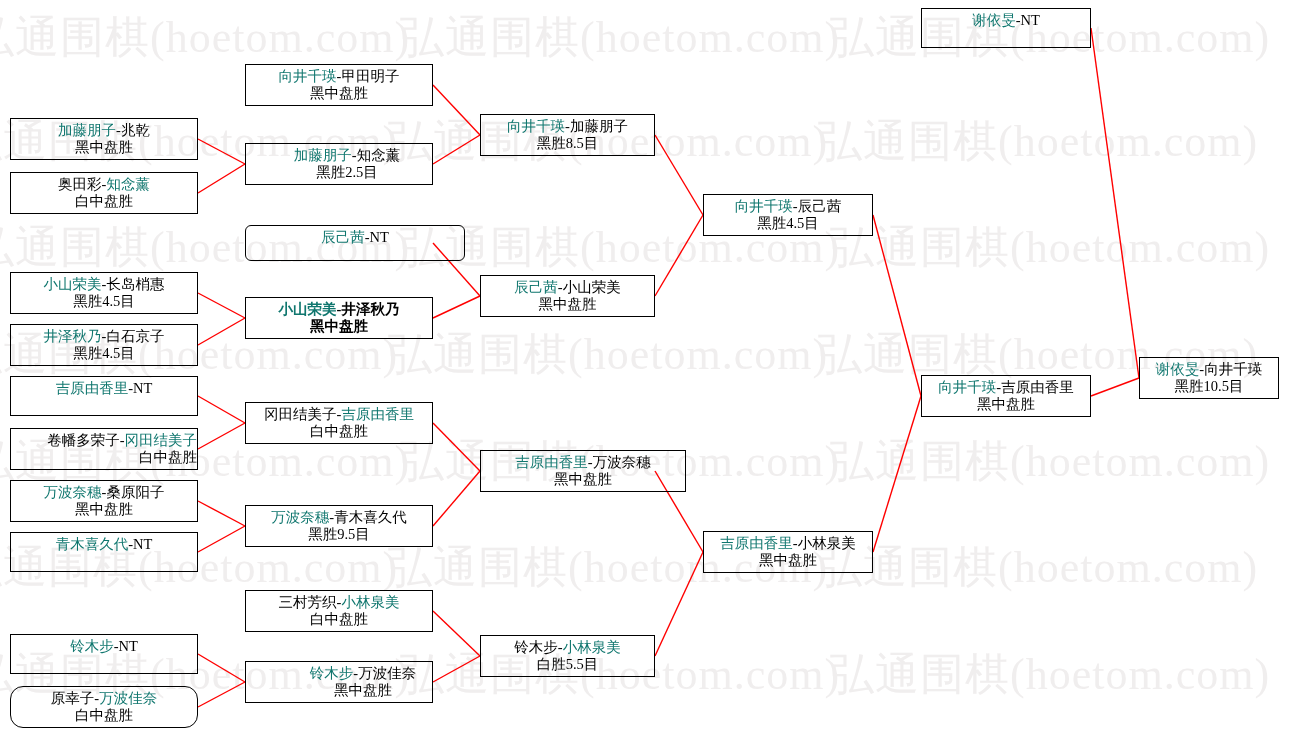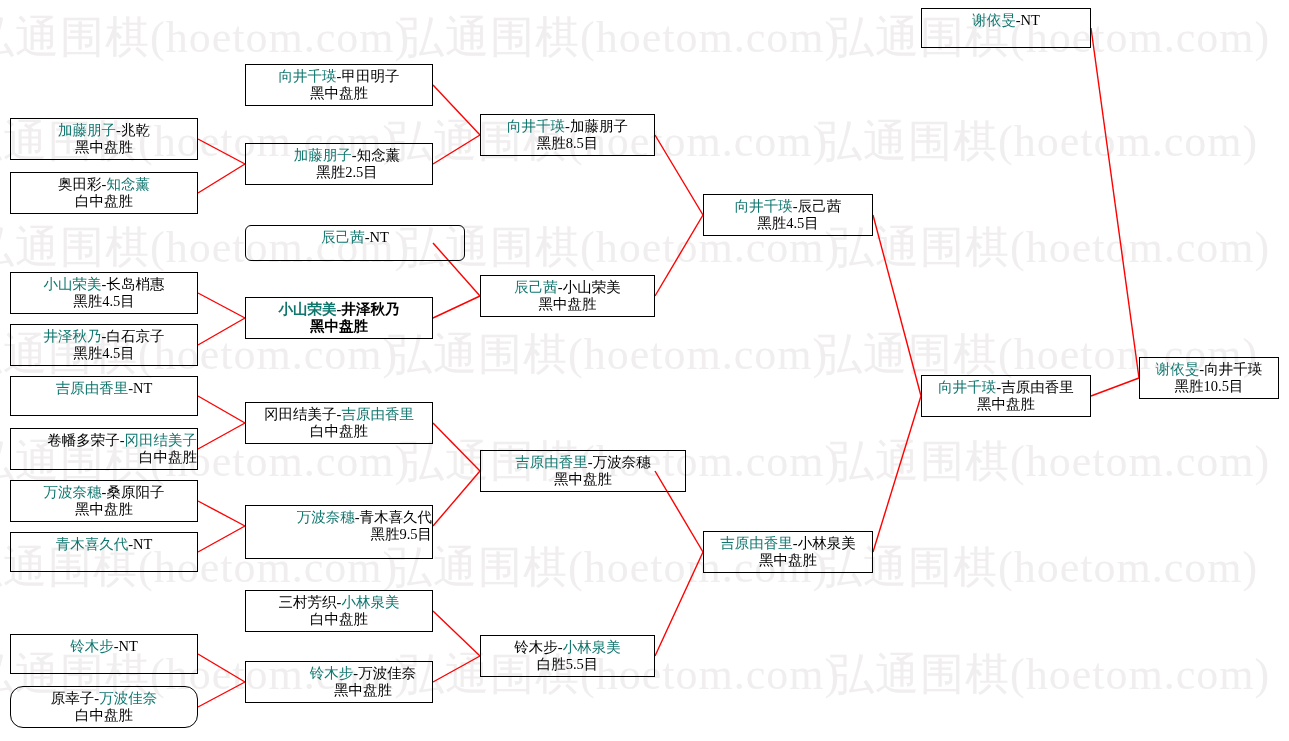--- a/index.html
+++ b/index.html
@@ -164,21 +164,21 @@
         <span class="ln"><span class="r">辰己茜</span><span class="k">-</span><span class="k">NT</span></span>
       </div>
       <div class="match" style="left: 245px; top: 297px; width: 188px; height: 42px; border-color: rgb(0, 0, 0); font-weight: bold;">
         <span class="ln"><span class="r">小山荣美</span><span class="k">-</span><span class="k">井泽秋乃</span></span>
         <span class="ln k">黑中盘胜</span>
       </div>
       <div class="match" style="left: 245px; top: 402px; width: 188px; height: 42px; border-color: rgb(0, 0, 0);">
         <span class="ln"><span class="k">冈田结美子</span><span class="k">-</span><span class="r">吉原由香里</span></span>
         <span class="ln k">白中盘胜</span>
       </div>
-      <div class="match" style="left: 245px; top: 505px; width: 188px; height: 54px; border-color: rgb(0, 0, 0); text-align: right;">
+      <div class="match" style="left: 245px; top: 505px; width: 188px; height: 42px; border-color: rgb(0, 0, 0);">
         <span class="ln"><span class="r">万波奈穗</span><span class="k">-</span><span class="k">青木喜久代</span></span>
         <span class="ln k">黑胜9.5目</span>
       </div>
       <div class="match" style="left: 245px; top: 590px; width: 188px; height: 42px; border-color: rgb(0, 0, 0);">
         <span class="ln"><span class="k">三村芳织</span><span class="k">-</span><span class="r">小林泉美</span></span>
         <span class="ln k">白中盘胜</span>
       </div>
       <div class="match" style="left: 245px; top: 661px; width: 188px; height: 42px; border-color: rgb(0, 0, 0); padding-left: 48px;">
         <span class="ln"><span class="r">铃木步</span><span class="k">-</span><span class="k">万波佳奈</span></span>
         <span class="ln k">黑中盘胜</span>

